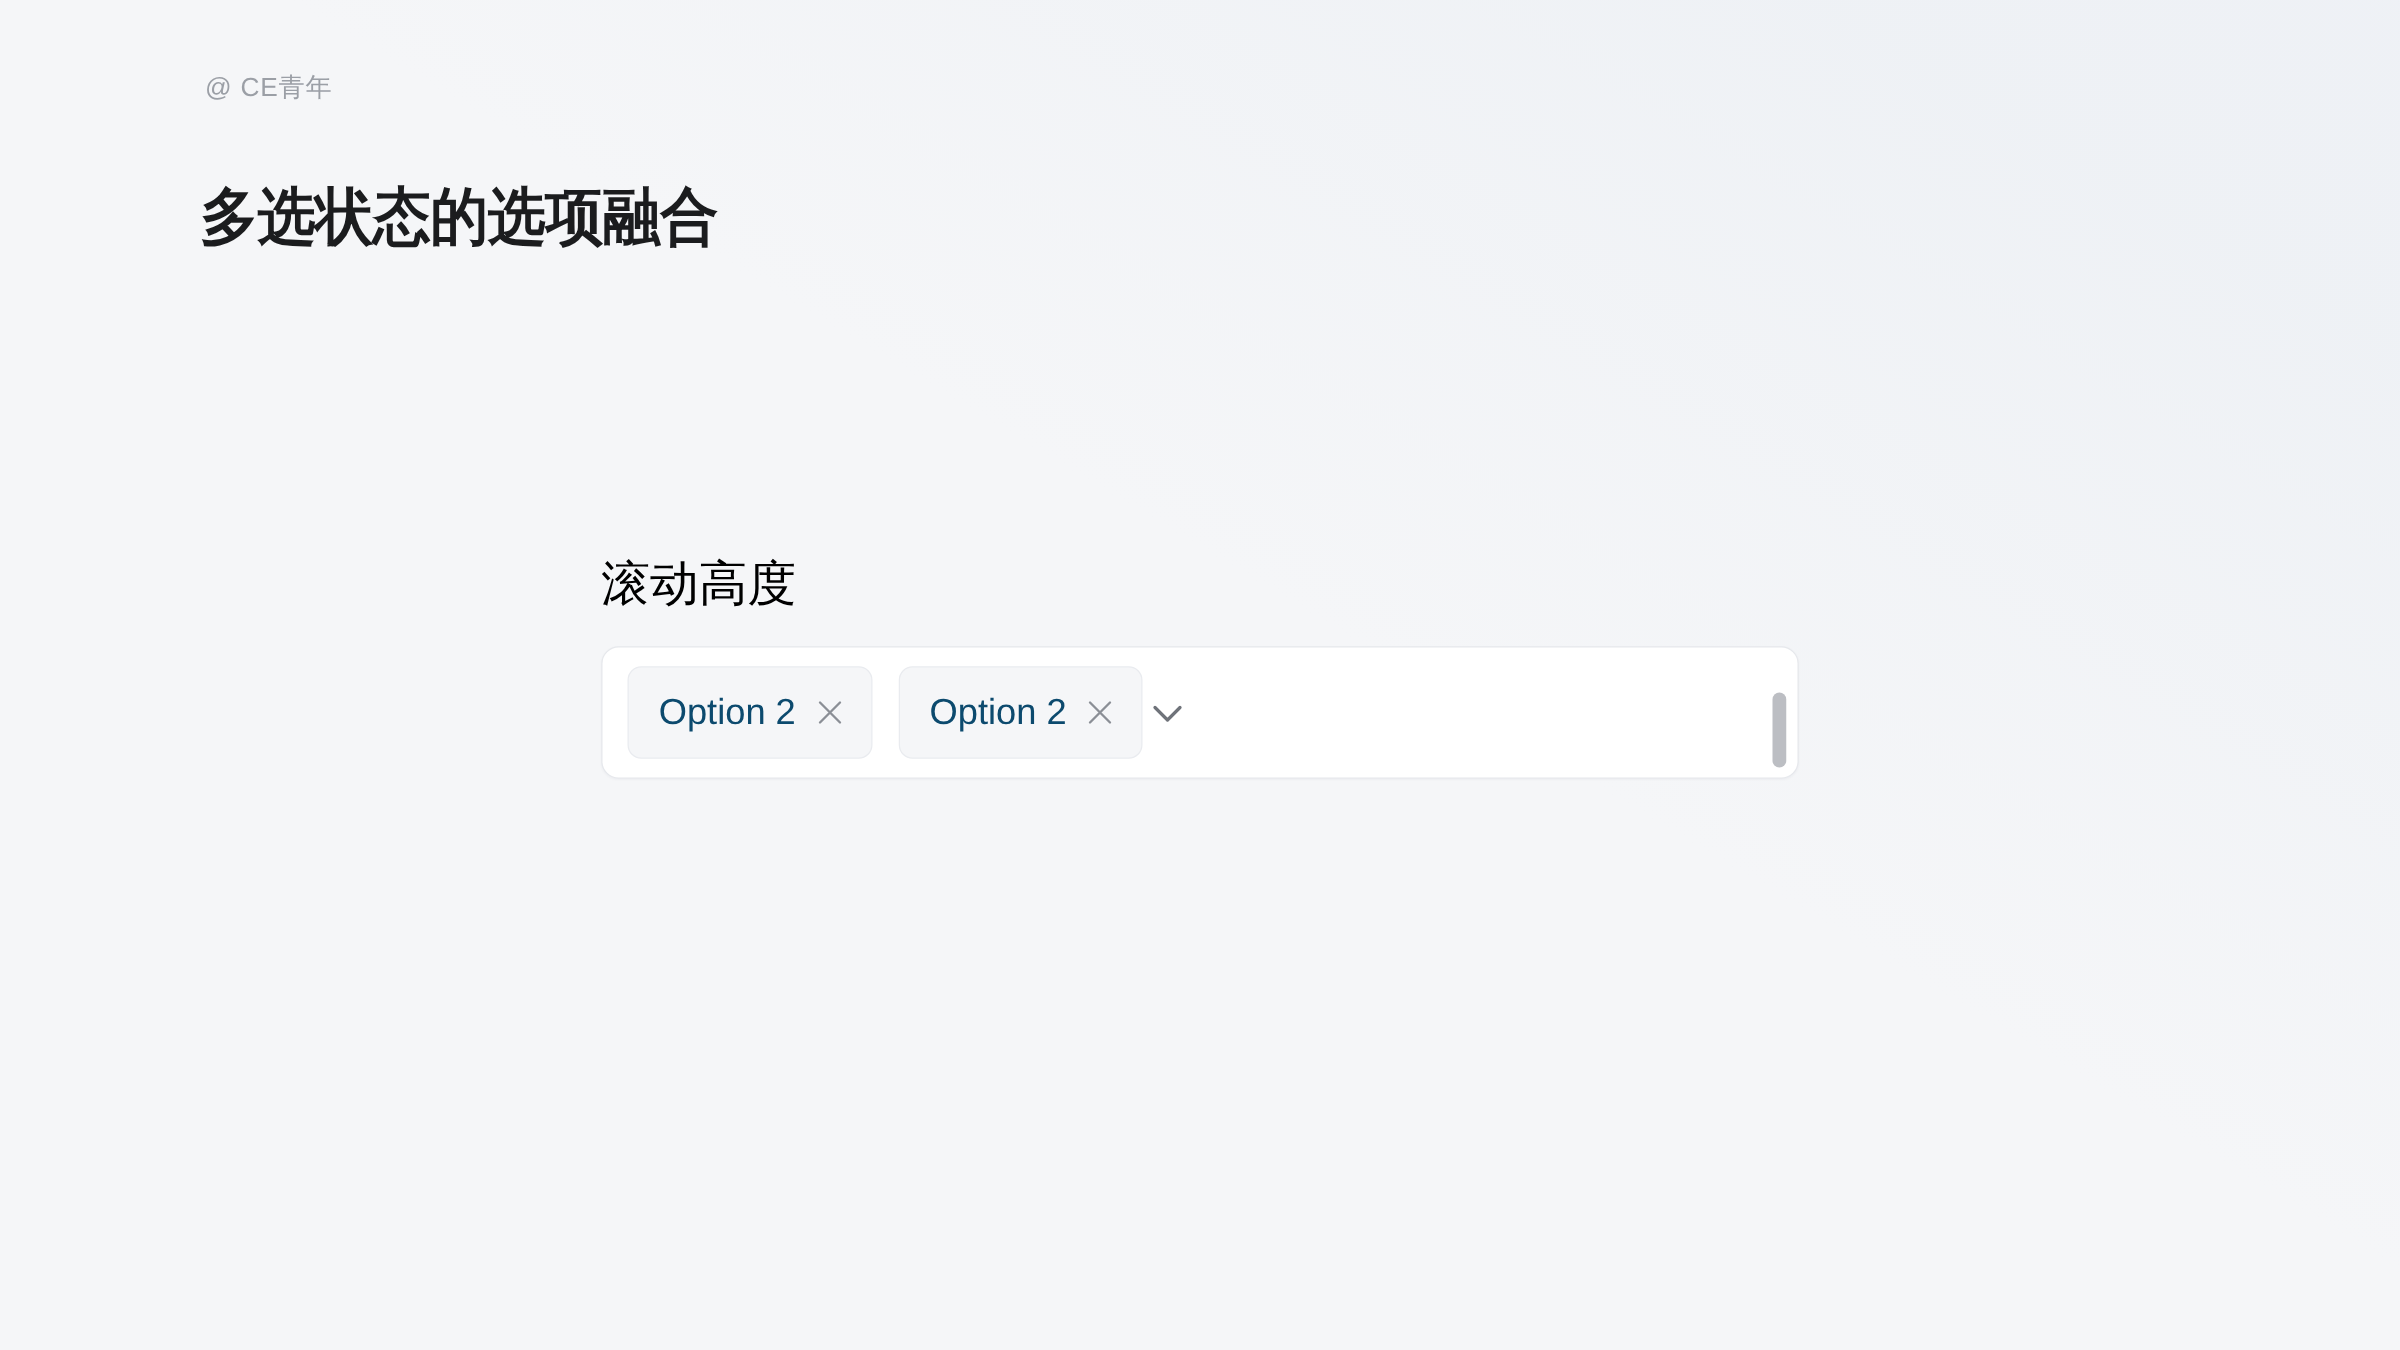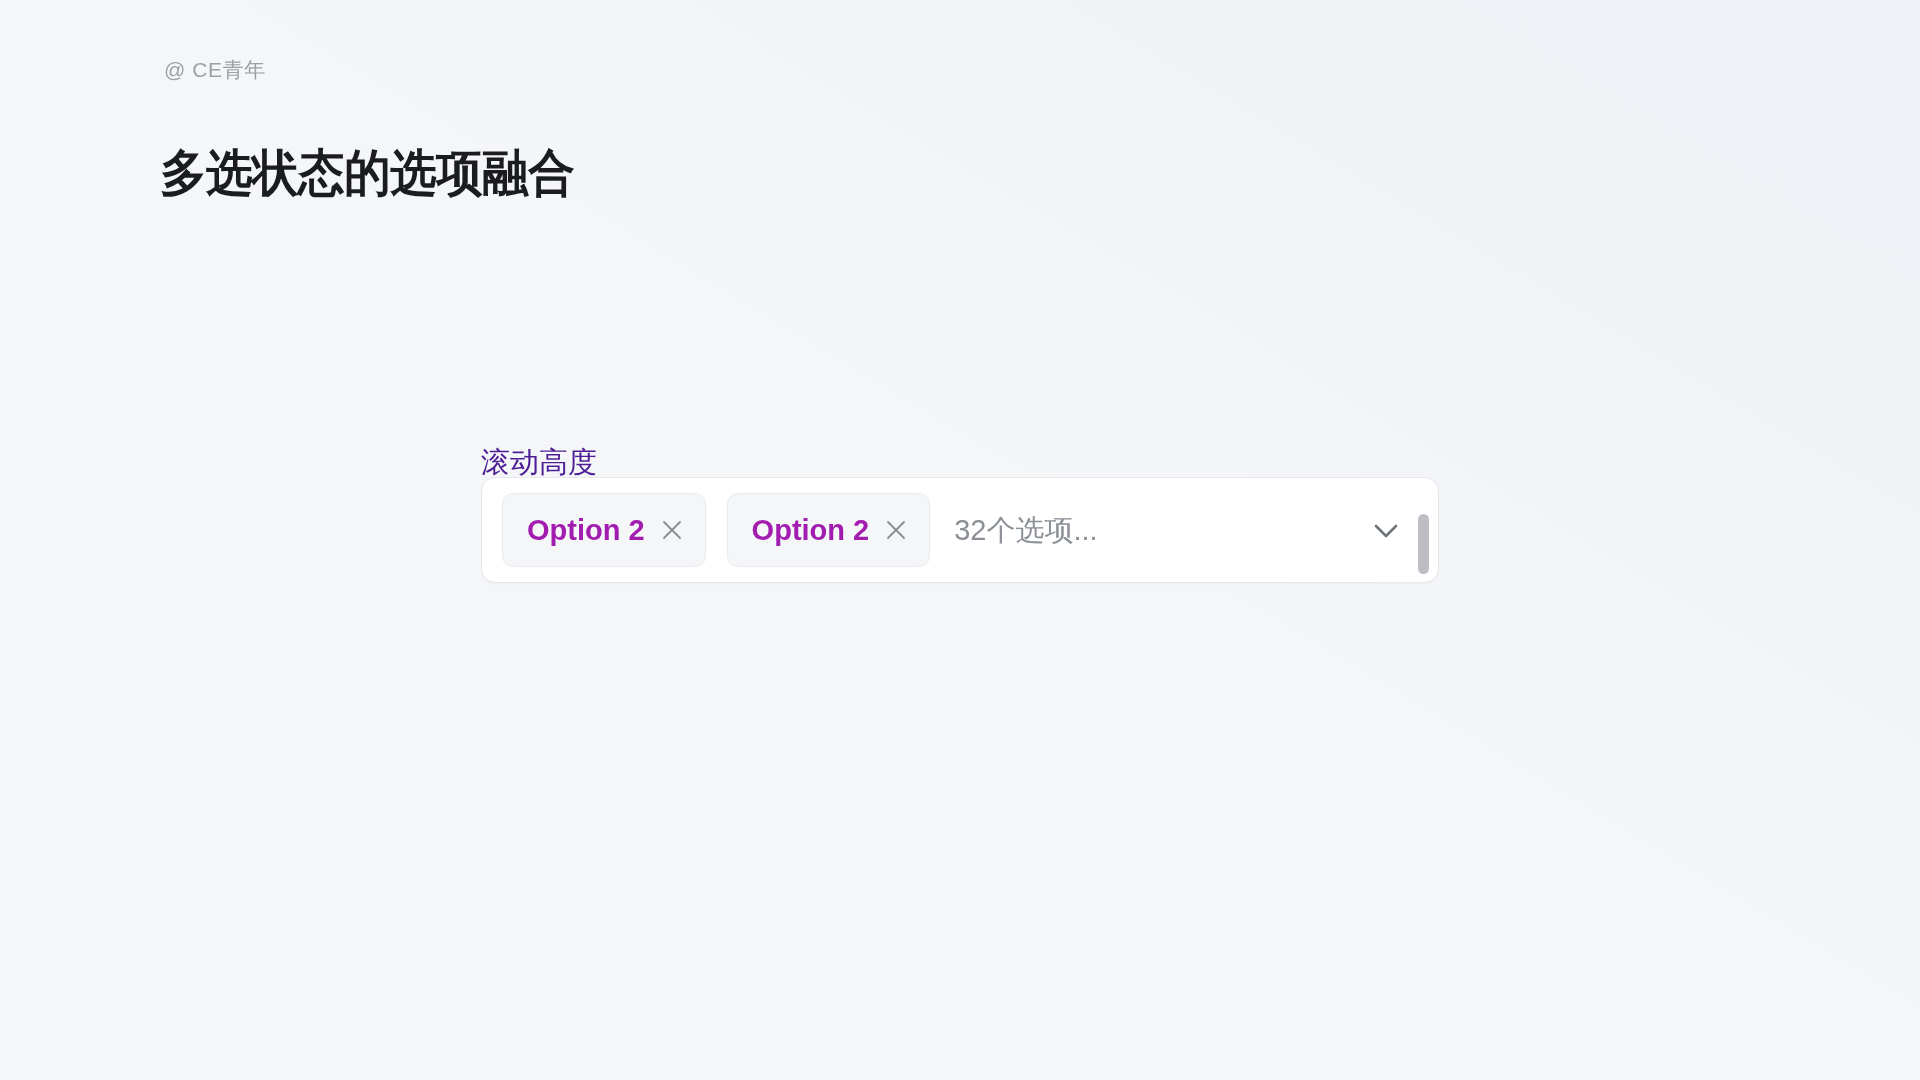--- a/index.html
+++ b/index.html
@@ -80,23 +80,24 @@
 
   
   .demo {
     position: absolute;
     left: 481px;
     top: 448px;
     width: 960px;
   }
 
   .field-label {
-    font-size: 29px;
-    color: #4c1d95;
-    line-height: 1;
+    font-size: 39px;
+    color: #000000;
+    line-height: 1;
+    margin-bottom: 30px;
     white-space: nowrap;
   }
 
   .select-field {
     position: relative;
     box-sizing: border-box;
     width: 958px;
     height: 106px;
     background: #ffffff;
     border: 1px solid #e6e8ec;
@@ -122,23 +123,22 @@
     gap: 14px;
     padding: 0 20px 0 24px;
     background: #f5f6f8;
     border: 1px solid #e9ebef;
     border-radius: 11px;
     white-space: nowrap;
   }
 
   .tag-label {
     font-size: 29px;
-    color: #a21caf;
-    line-height: 1;
-    font-weight: bold;
+    color: #0c4a6e;
+    line-height: 1;
   }
 
   .tag-close {
     width: 26px;
     height: 26px;
     display: inline-flex;
     align-items: center;
     justify-content: center;
     flex: 0 0 auto;
   }
@@ -217,21 +217,20 @@
           <span class="tag-label">Option 2</span>
           <span class="tag-close">
             <svg width="26" height="26" viewBox="0 0 26 26" fill="none" aria-hidden="true">
               <path d="M5 5 L21 21 M21 5 L5 21" stroke="#8b8f96" stroke-width="1.9" stroke-linecap="round"></path>
             </svg>
           </span>
         </div>
 
       </div>
 
-      <div class="overflow-text">32个选项...</div>
 
       <span class="chevron">
         <svg width="40" height="40" viewBox="0 0 40 40" fill="none" aria-hidden="true">
           <path d="M10 16 L20 26 L30 16" stroke="#6f737a" stroke-width="2.6" stroke-linecap="round" stroke-linejoin="round"></path>
         </svg>
       </span>
 
       <div class="scroll-track">
         <div class="scroll-thumb"></div>
       </div>

